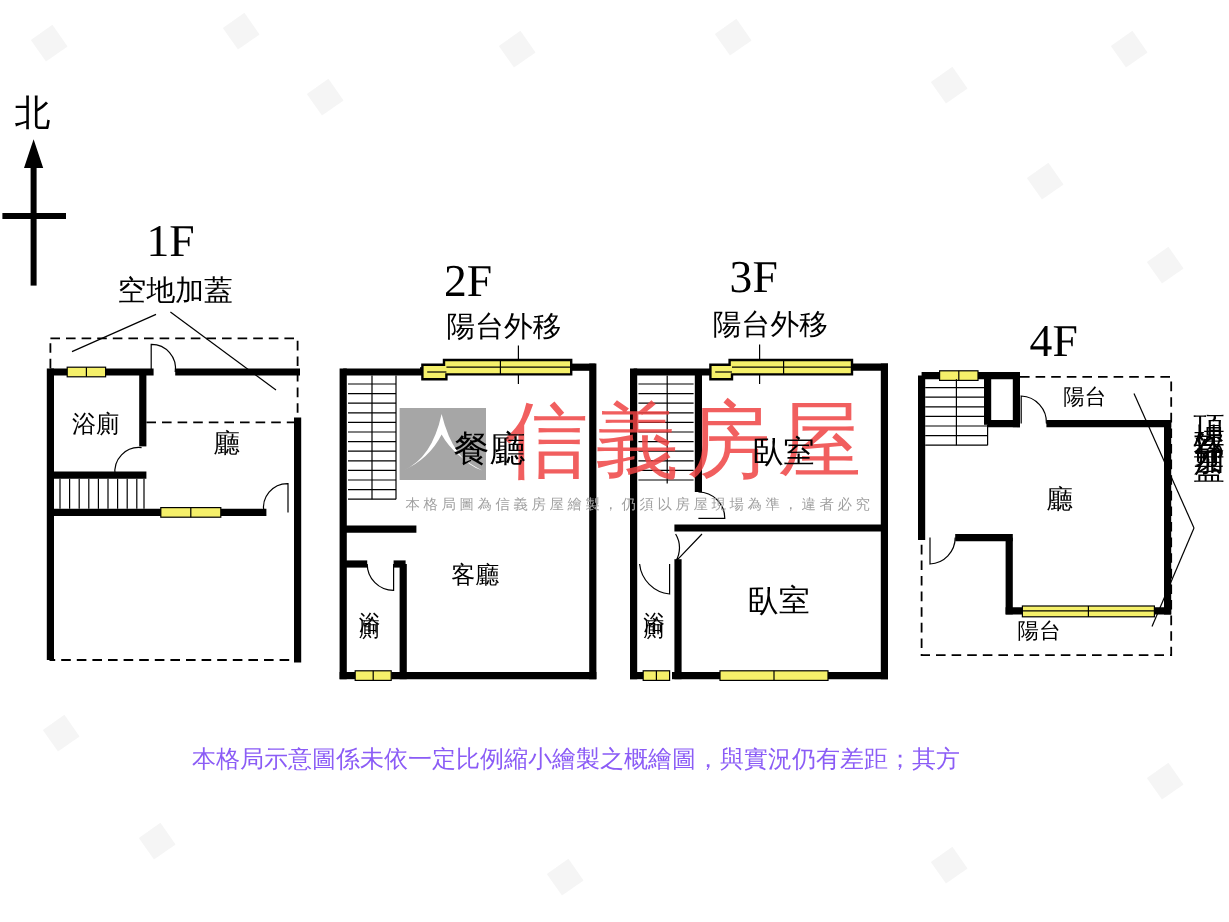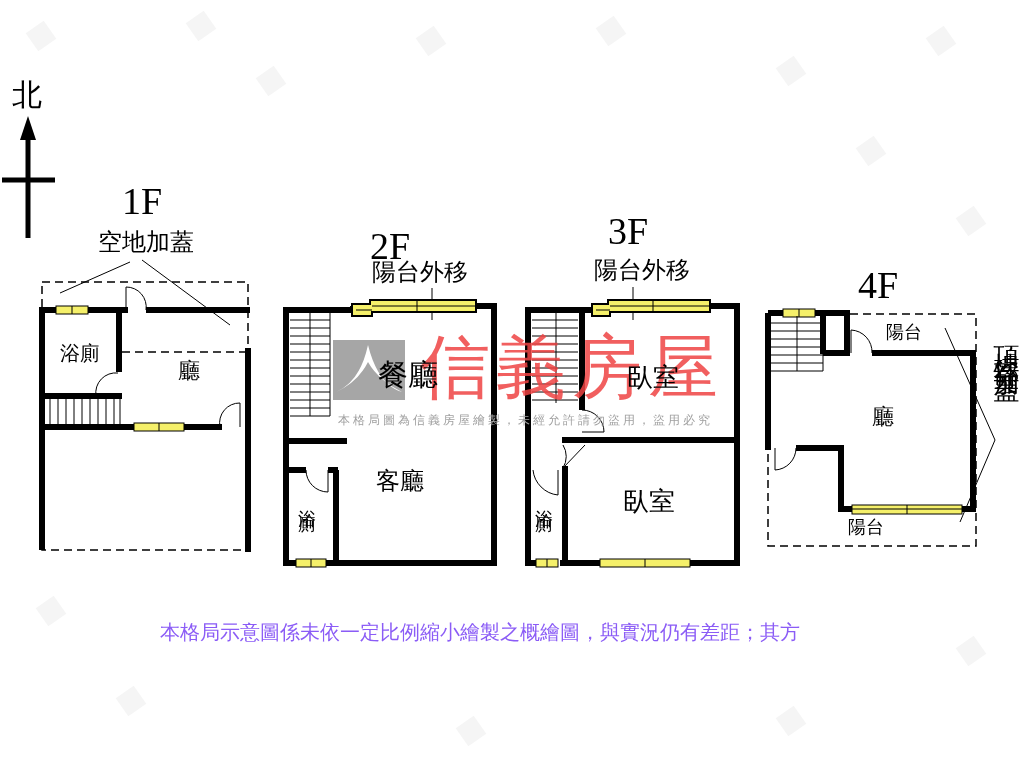--- a/index.html
+++ b/index.html
@@ -217,33 +217,33 @@
         <line x1="797" y1="316" x2="797" y2="371"></line>
           <line x1="823" y1="354" x2="823" y2="371"></line>
       </g>
 
       <path d="M851,353 L851,330 A22,22 0 0 1 872,353" fill="none" stroke="#000" stroke-width="1"></path>
       <path d="M775,448 L775,470 A22,22 0 0 0 796,448" fill="none" stroke="#000" stroke-width="1"></path>
     </g>
   </svg>
 
   <div class="wm-big">信義房屋</div>
-  <div class="wm-small">本格局圖為信義房屋繪製，未經允許請勿盜用，盜用必究</div>
+  <div class="wm-small">本格局圖為信義房屋繪製，仍須以房屋現場為準，違者必究</div>
 
   <div class="lbl" style="left:12px;top:80px;font-size:30px">北</div>
 
   <div class="lbl floor" style="left:122px;top:182px">1F</div>
   <div class="lbl note" style="left:84px;top:230px">空地加蓋</div>
   <div class="lbl room-sm" style="left:60px;top:343px">浴廁</div>
   <div class="lbl room-sm" style="left:178px;top:360px;font-size:22px">廳</div>
 
-  <div class="lbl floor" style="left:370px;top:227px">2F</div>
+  <div class="lbl floor" style="left:370px;top:216px">2F</div>
   <div class="lbl note" style="left:358px;top:260px">陽台外移</div>
   <div class="lbl room" style="left:378px;top:360px;font-size:30px">餐廳</div>
-  <div class="lbl room" style="left:376px;top:469px;font-size:24px">客廳</div>
+  <div class="lbl room" style="left:376px;top:469px;font-size:20px">客廳</div>
   <div class="lbl room-xs vert" style="left:298px;top:495px">浴廁</div>
 
   <div class="lbl floor" style="left:608px;top:212px">3F</div>
   <div class="lbl note" style="left:580px;top:258px">陽台外移</div>
   <div class="lbl room" style="left:627px;top:364px">臥室</div>
   <div class="lbl room" style="left:623px;top:488px">臥室</div>
   <div class="lbl room-xs vert" style="left:535px;top:495px">浴廁</div>
 
   <div class="lbl floor" style="left:858px;top:266px">4F</div>
   <div class="lbl room-xs" style="left:886px;top:323px">陽台</div>

